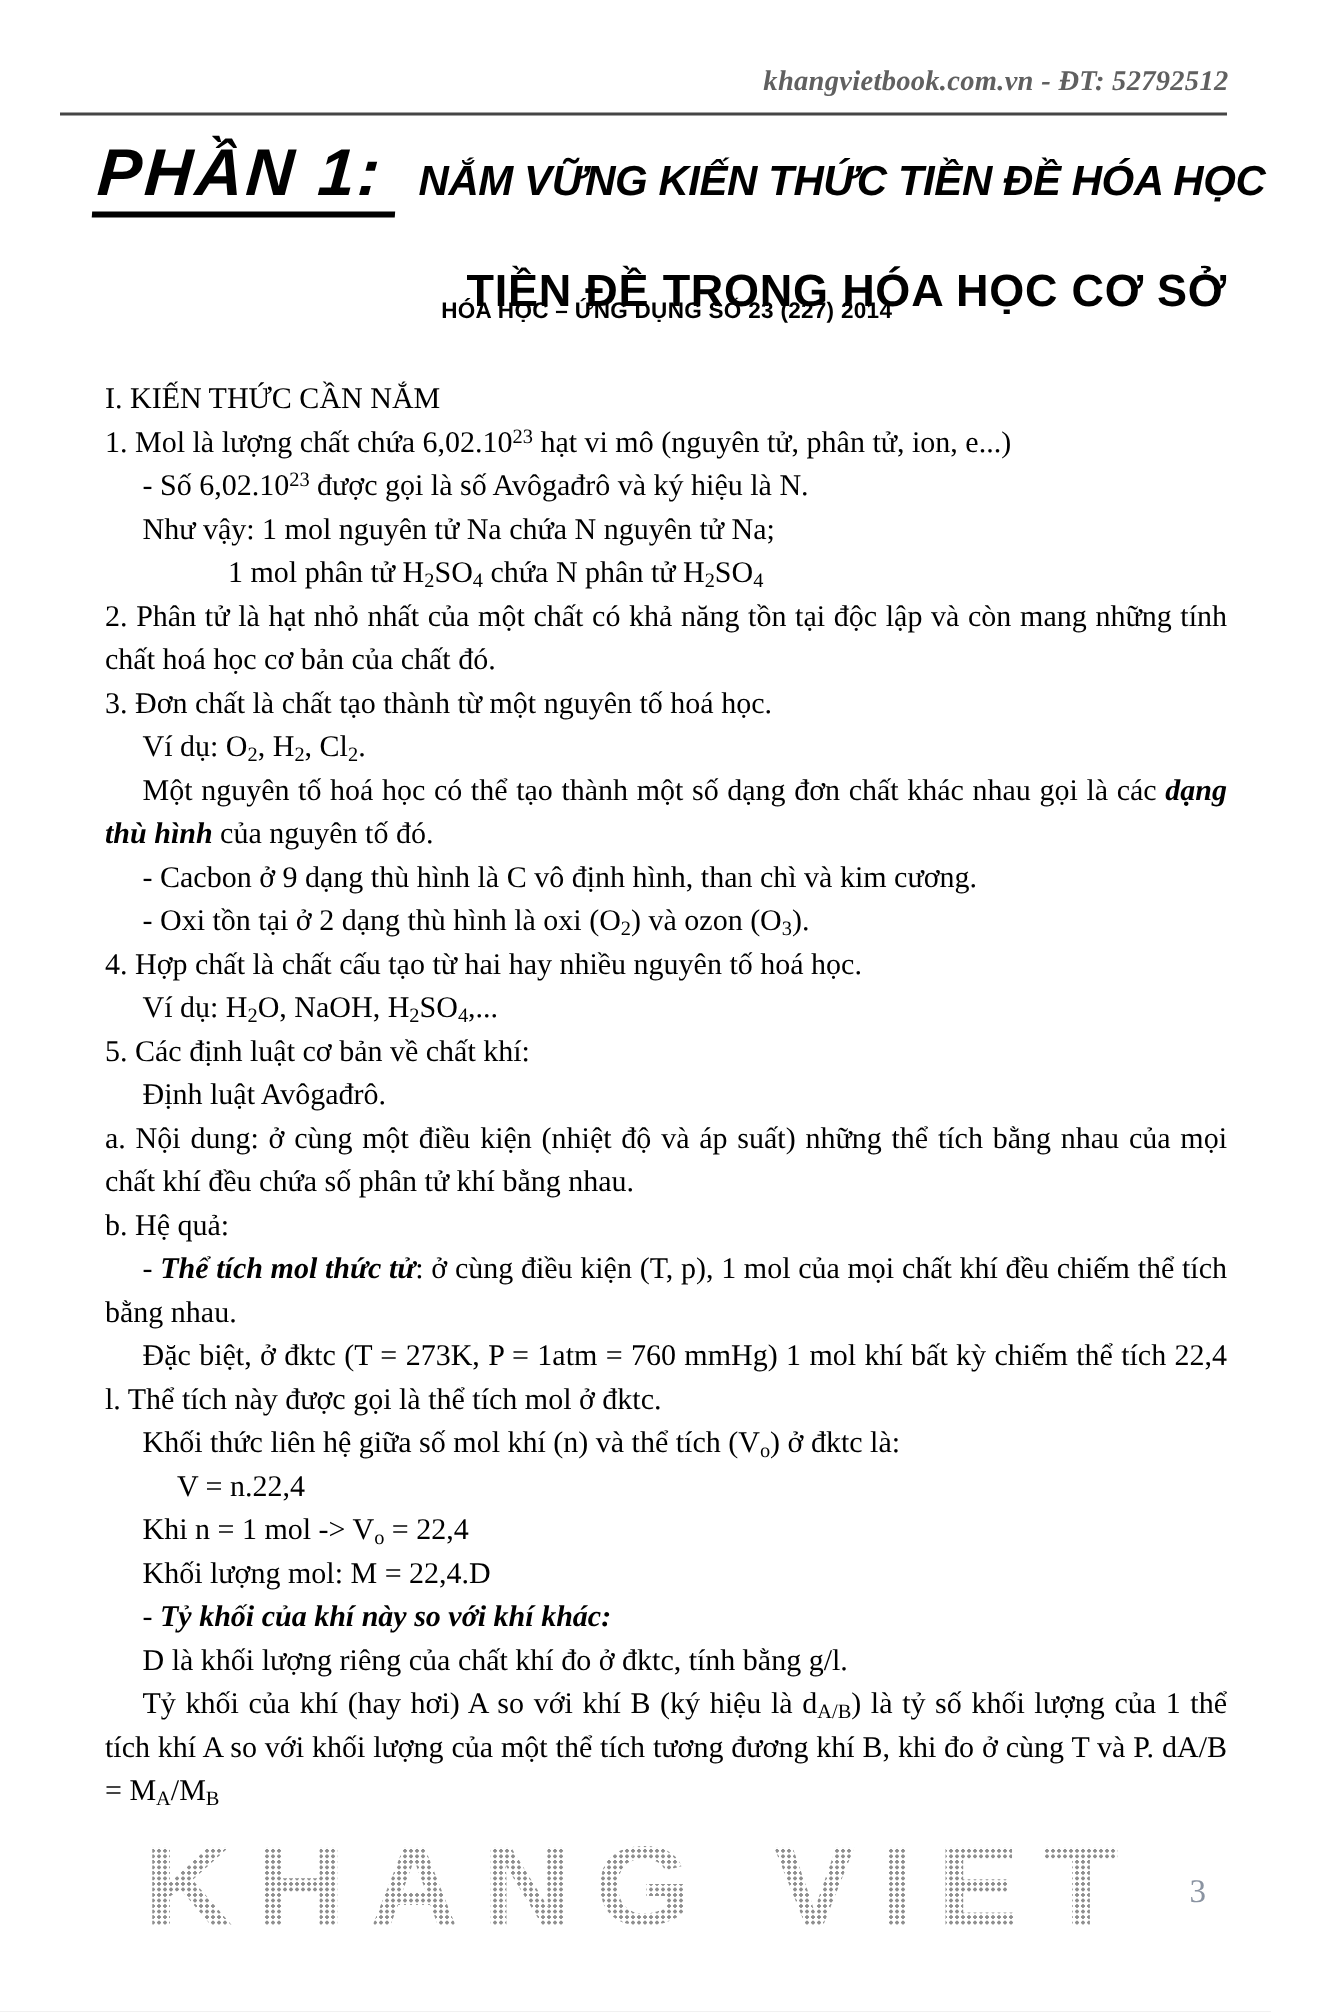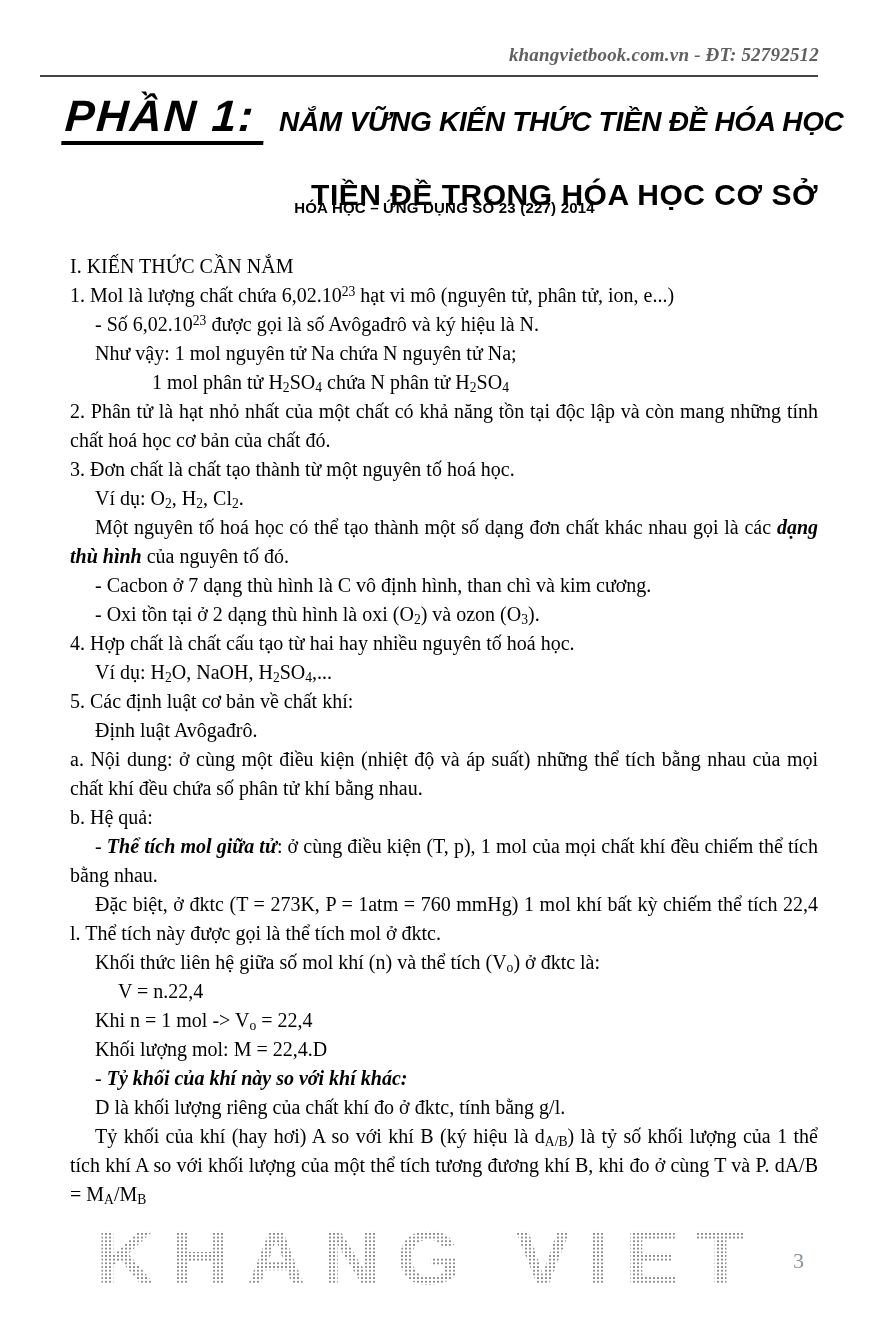--- a/index.html
+++ b/index.html
@@ -115,29 +115,29 @@
   <div class="doc-body">
       <p class="p-heading"><span class="run-b">I. KIẾN THỨC CẦN NẮM</span></p>
       <p class="p-jflush"><span class="run-b">1. Mol</span><span> là lượng chất chứa 6,02.10</span><sup>23</sup><span> hạt vi mô (nguyên tử, phân tử, ion, e...)</span></p>
       <p class="p-indent"><span>- Số 6,02.10</span><sup>23</sup><span> được gọi là số Avôgađrô và ký hiệu là N.</span></p>
       <p class="p-indent"><span>Như vậy: 1 mol nguyên tử Na chứa N nguyên tử Na;</span></p>
       <p class="p-indent2"><span>1 mol phân tử H</span><sub>2</sub><span>SO</span><sub>4</sub><span> chứa N phân tử H</span><sub>2</sub><span>SO</span><sub>4</sub></p>
       <p class="p-jflush"><span class="run-b">2. Phân tử</span><span> là hạt nhỏ nhất của một chất có khả năng tồn tại độc lập và còn mang những tính chất hoá học cơ bản của chất đó.</span></p>
       <p class="p-plain"><span class="run-b">3. Đơn chất</span><span> là chất tạo thành từ một nguyên tố hoá học.</span></p>
       <p class="p-indent"><span>Ví dụ: O</span><sub>2</sub><span>, H</span><sub>2</sub><span>, Cl</span><sub>2</sub><span>.</span></p>
       <p class="p-jpindent"><span>Một nguyên tố hoá học có thể tạo thành một số dạng đơn chất khác nhau gọi là các </span><span class="run-bi">dạng thù hình</span><span> của nguyên tố đó.</span></p>
-      <p class="p-indent"><span>- Cacbon ở 7 dạng thù hình là C vô định hình, than chì và kim cương.</span></p>
+      <p class="p-indent"><span>- Cacbon ở 9 dạng thù hình là C vô định hình, than chì và kim cương.</span></p>
       <p class="p-indent"><span>- Oxi tồn tại ở 2 dạng thù hình là oxi (O</span><sub>2</sub><span>) và ozon (O</span><sub>3</sub><span>).</span></p>
       <p class="p-plain"><span class="run-b">4. Hợp chất</span><span> là chất cấu tạo từ hai hay nhiều nguyên tố hoá học.</span></p>
       <p class="p-indent"><span>Ví dụ: H</span><sub>2</sub><span>O, NaOH, H</span><sub>2</sub><span>SO</span><sub>4</sub><span>,...</span></p>
       <p class="p-plain"><span class="run-b">5. Các định luật cơ bản về chất khí:</span></p>
       <p class="p-indent"><span class="run-b">Định luật Avôgađrô.</span></p>
       <p class="p-jflush"><span class="run-b">a. Nội dung:</span><span> ở cùng một điều kiện (nhiệt độ và áp suất) những thể tích bằng nhau của mọi chất khí đều chứa số phân tử khí bằng nhau.</span></p>
       <p class="p-plain"><span class="run-b">b. Hệ quả:</span></p>
-      <p class="p-jpindent"><span>- </span><span class="run-bi">Thể tích mol giữa tử</span><span>: ở cùng điều kiện (T, p), 1 mol của mọi chất khí đều chiếm thể tích bằng nhau.</span></p>
+      <p class="p-jpindent"><span>- </span><span class="run-bi">Thể tích mol thức tử</span><span>: ở cùng điều kiện (T, p), 1 mol của mọi chất khí đều chiếm thể tích bằng nhau.</span></p>
       <p class="p-jpindent"><span>Đặc biệt, ở đktc (T = 273K, P = 1atm = 760 mmHg) 1 mol khí bất kỳ chiếm thể tích 22,4 l. Thể tích này được gọi là thể tích mol ở đktc.</span></p>
       <p class="p-pindent"><span>Khối thức liên hệ giữa số mol khí (n) và thể tích (V</span><sub>o</sub><span>) ở đktc là:</span></p>
       <p class="p-formula"><span>V = n.22,4</span></p>
       <p class="p-indent"><span>Khi n = 1 mol -&gt; V</span><sub>o</sub><span> = 22,4</span></p>
       <p class="p-indent"><span>Khối lượng mol: M = 22,4.D</span></p>
       <p class="p-indent"><span>- </span><span class="run-bi">Tỷ khối của khí này so với khí khác:</span></p>
       <p class="p-indent"><span>D là khối lượng riêng của chất khí đo ở đktc, tính bằng g/l.</span></p>
       <p class="p-jpindent"><span>Tỷ khối của khí (hay hơi) A so với khí B (ký hiệu là d</span><sub>A/B</sub><span>) là tỷ số khối lượng của 1 thể tích khí A so với khối lượng của một thể tích tương đương khí B, khi đo ở cùng T và P.   dA/B = M</span><sub>A</sub><span>/M</span><sub>B</sub></p>
     </div>
 

